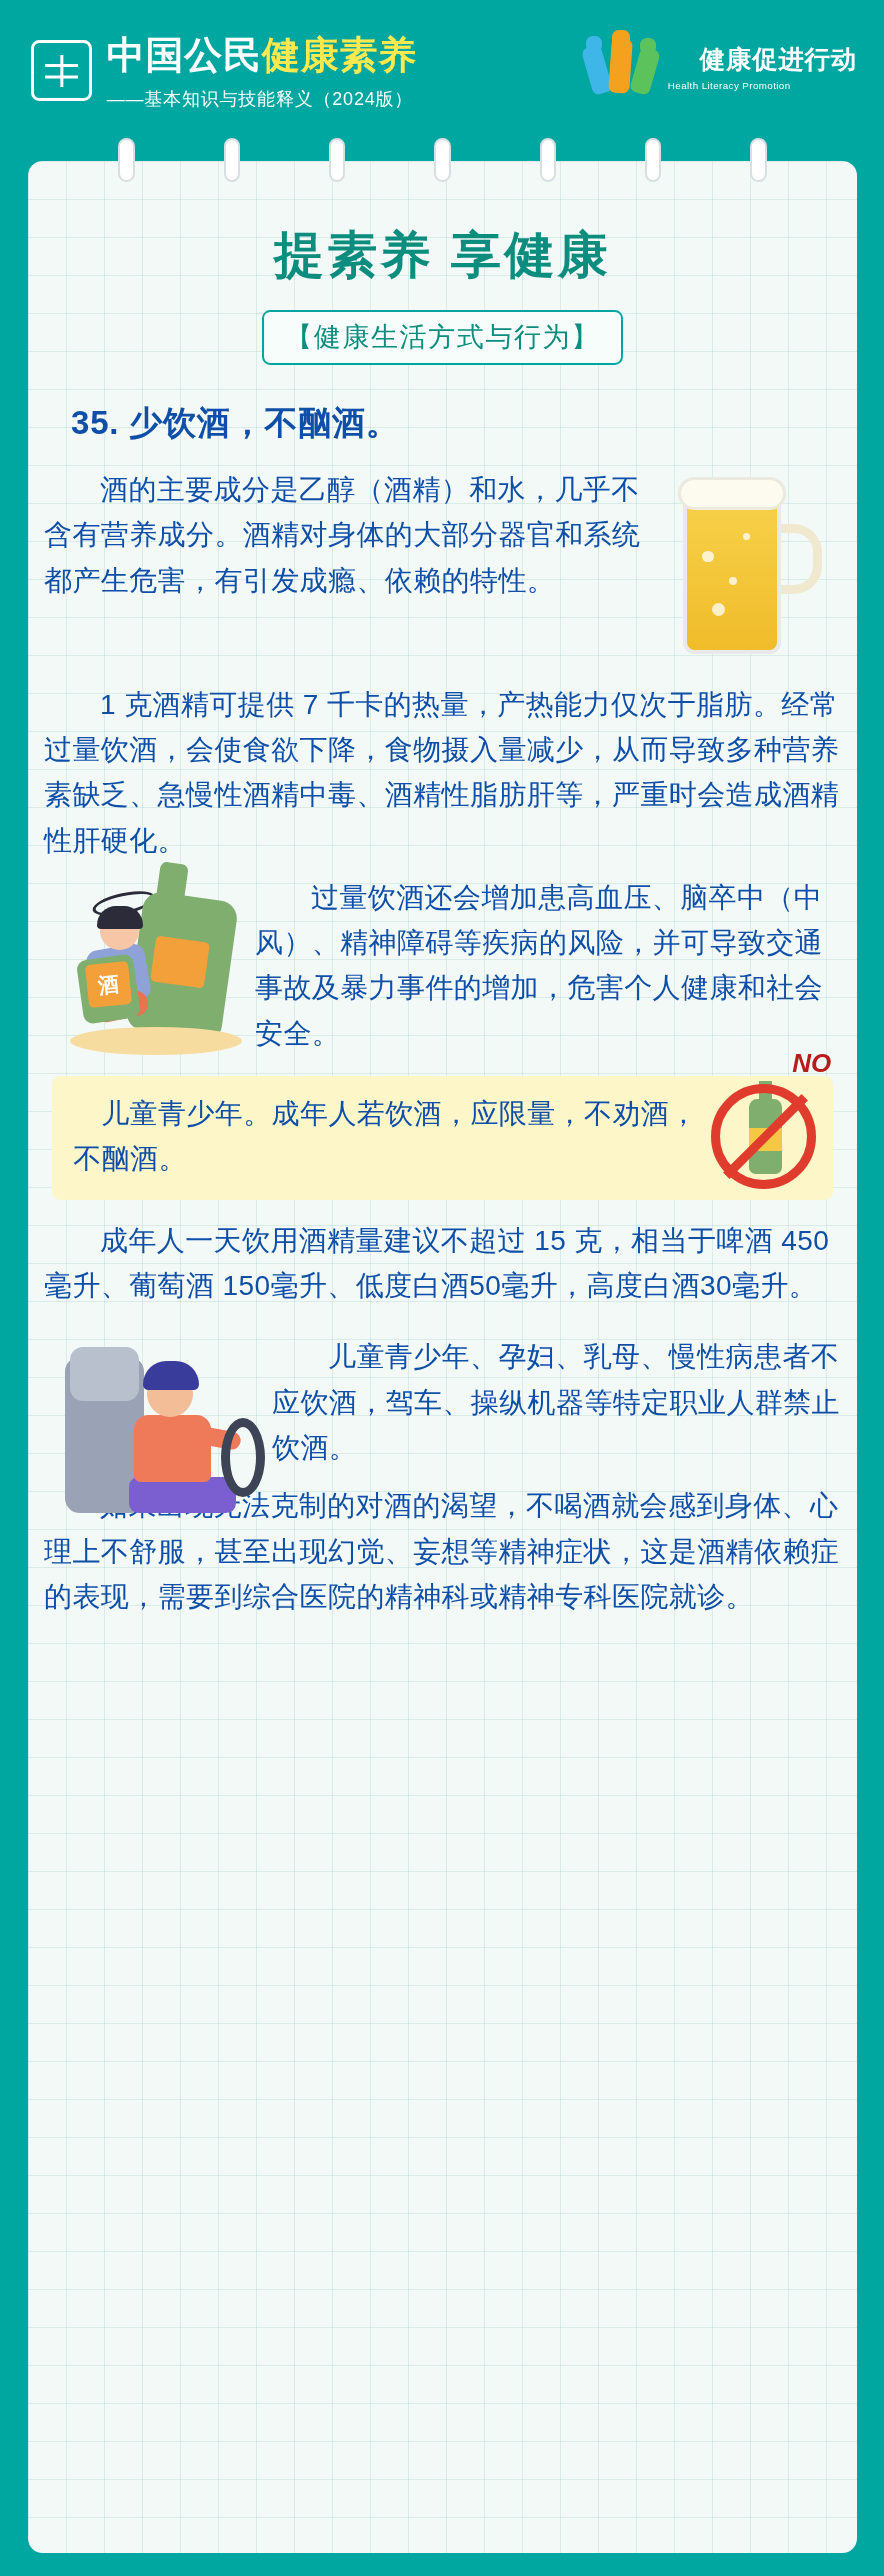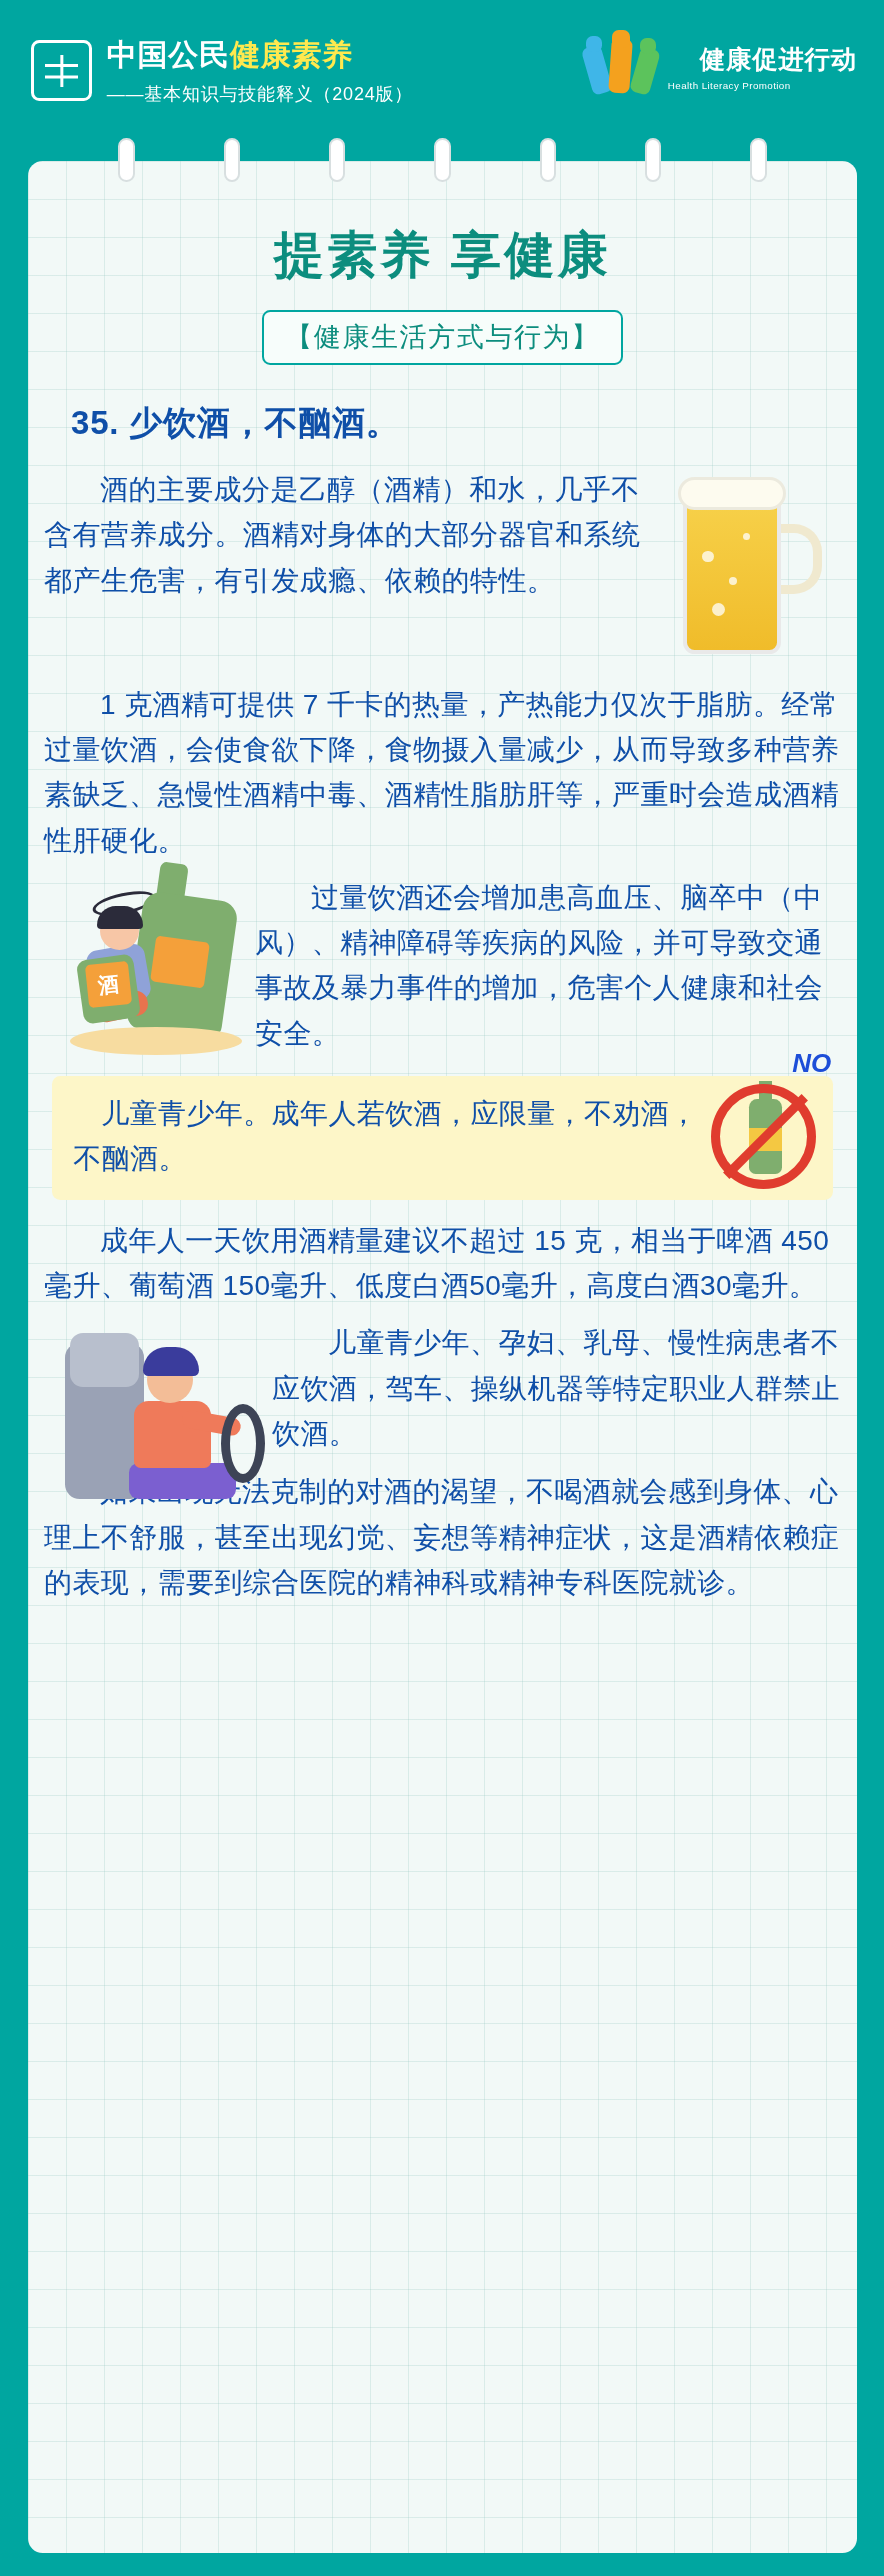--- a/index.html
+++ b/index.html
@@ -45,21 +45,21 @@
   }
   .book-icon::after {
     content: "";
     position: absolute;
     left: 10.7px; right: 10.7px; top: 21px;
     height: 3.3px; background: #fff;
     box-shadow: 0 11.5px 0 0 #fff;
   }
   .brand-text { margin-left: 14.7px; }
   .brand-line1 {
-    font-size: 30px;
+    font-size: 38px;
     font-weight: bold;
     letter-spacing: 0.8px;
     white-space: nowrap;
   }
   .brand-line1 .w { color: #ffffff; }
   .brand-line1 .y { color: #ffe94e; }
   .brand-line2 {
     font-size: 18px;
     color: #ffffff;
     margin-top: 5.7px;
@@ -192,21 +192,21 @@
   .p1 {
     padding-right: 188px;
     min-height: 205px;
   }
   .p3 {
     padding-left: 211px;
     margin-top: 11.5px;
   }
   .p5 {
     padding-left: 228px;
-    margin-top: 12px;
+    margin-top: 26px;
   }
 
   
   .highlight {
     margin: 19.7px 8.2px 6.6px 8.2px;
     background: #fdf6c8;
     border-radius: 8.2px;
     padding: 16.4px 123px 18px 21px;
     position: relative;
   }
@@ -365,21 +365,21 @@
     background: #7fae6e;
   }
   .no-bottle-label {
     position: absolute; left: 51px; top: 75px;
     width: 33px; height: 23px;
     background: #f4c842;
   }
   .no-text {
     position: absolute; right: 4.9px; top: -4.9px;
     font-size: 26px; font-weight: bold;
-    color: #1d4ed8;
+    color: #b91c1c;
     font-style: italic;
   }
 
   
   .ill-driver {
     position: absolute;
     left: 14.7px; top: 8.2px;
     width: 211px; height: 185px;
   }
   .seat {

